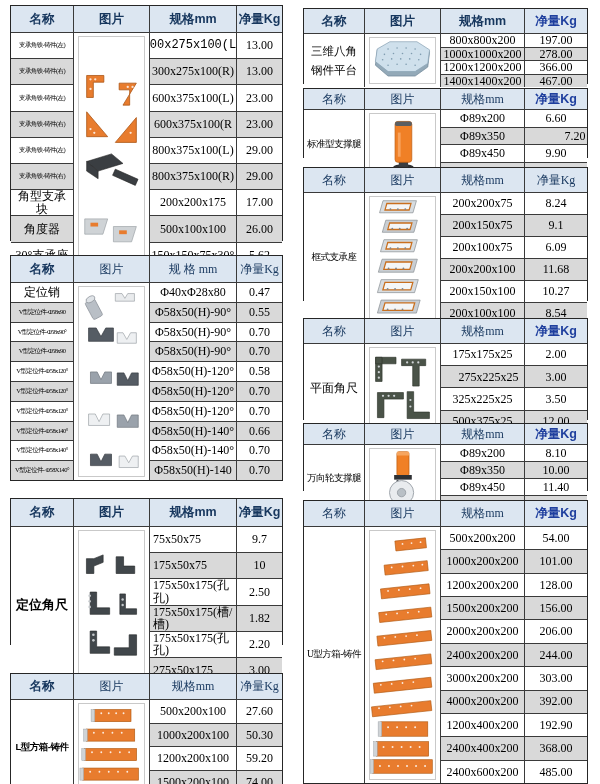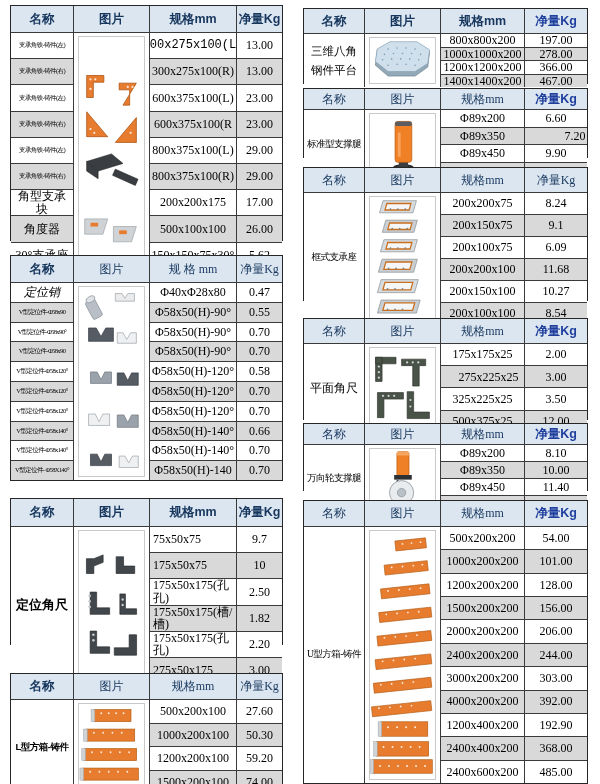--- a/index.html
+++ b/index.html
@@ -154,21 +154,21 @@
       <path d="M12 100 v-12 h7 l4 8 4 -8 h7 v12 z" fill="#9aa2ab" stroke="#6e757d"></path>
       <path d="M40 102 v-13 h7 l4 8 4 -8 h7 v13 z" fill="#555c64" stroke="#33383e"></path>
       <path d="M10 144 v-12 h7 l4 8 4 -8 h7 v12 z" fill="#eef0f2" stroke="#9aa0a5"></path>
       <path d="M40 146 v-13 h7 l4 8 4 -8 h7 v13 z" fill="#9aa2ab" stroke="#6e757d"></path>
       <path d="M12 186 v-12 h7 l4 8 4 -8 h7 v12 z" fill="#555c64" stroke="#33383e"></path>
       <path d="M42 188 v-12 h6 l4 7 4 -7 h6 v12 z" fill="#eef0f2" stroke="#9aa0a5"></path>
     </g>
   </svg>
 </div>
           </div>
-          <div class="cell namecell rA" style="grid-area: 1 / 1; font-style: italic;">定位销</div>
+          <div class="cell namecell rA" style="grid-area: 1 / 1;">定位销</div>
           <div class="cell spec rA" style="grid-area: 1 / 3;">Φ40xΦ28x80</div>
           <div class="cell weight rA" style="grid-area: 1 / 4;">0.47</div>
           <div class="cell namecell rB sm" style="grid-area: 2 / 1;">V型定位件-Φ58x90</div>
           <div class="cell spec rB" style="grid-area: 2 / 3;">Φ58x50(H)-90°</div>
           <div class="cell weight rB" style="grid-area: 2 / 4;">0.55</div>
           <div class="cell namecell rA sm" style="grid-area: 3 / 1;">V型定位件-Φ58x90°</div>
           <div class="cell spec rA" style="grid-area: 3 / 3;">Φ58x50(H)-90°</div>
           <div class="cell weight rA" style="grid-area: 3 / 4;">0.70</div>
           <div class="cell namecell rB sm" style="grid-area: 4 / 1;">V型定位件-Φ58x90</div>
           <div class="cell spec rB" style="grid-area: 4 / 3;">Φ58x50(H)-90°</div>

